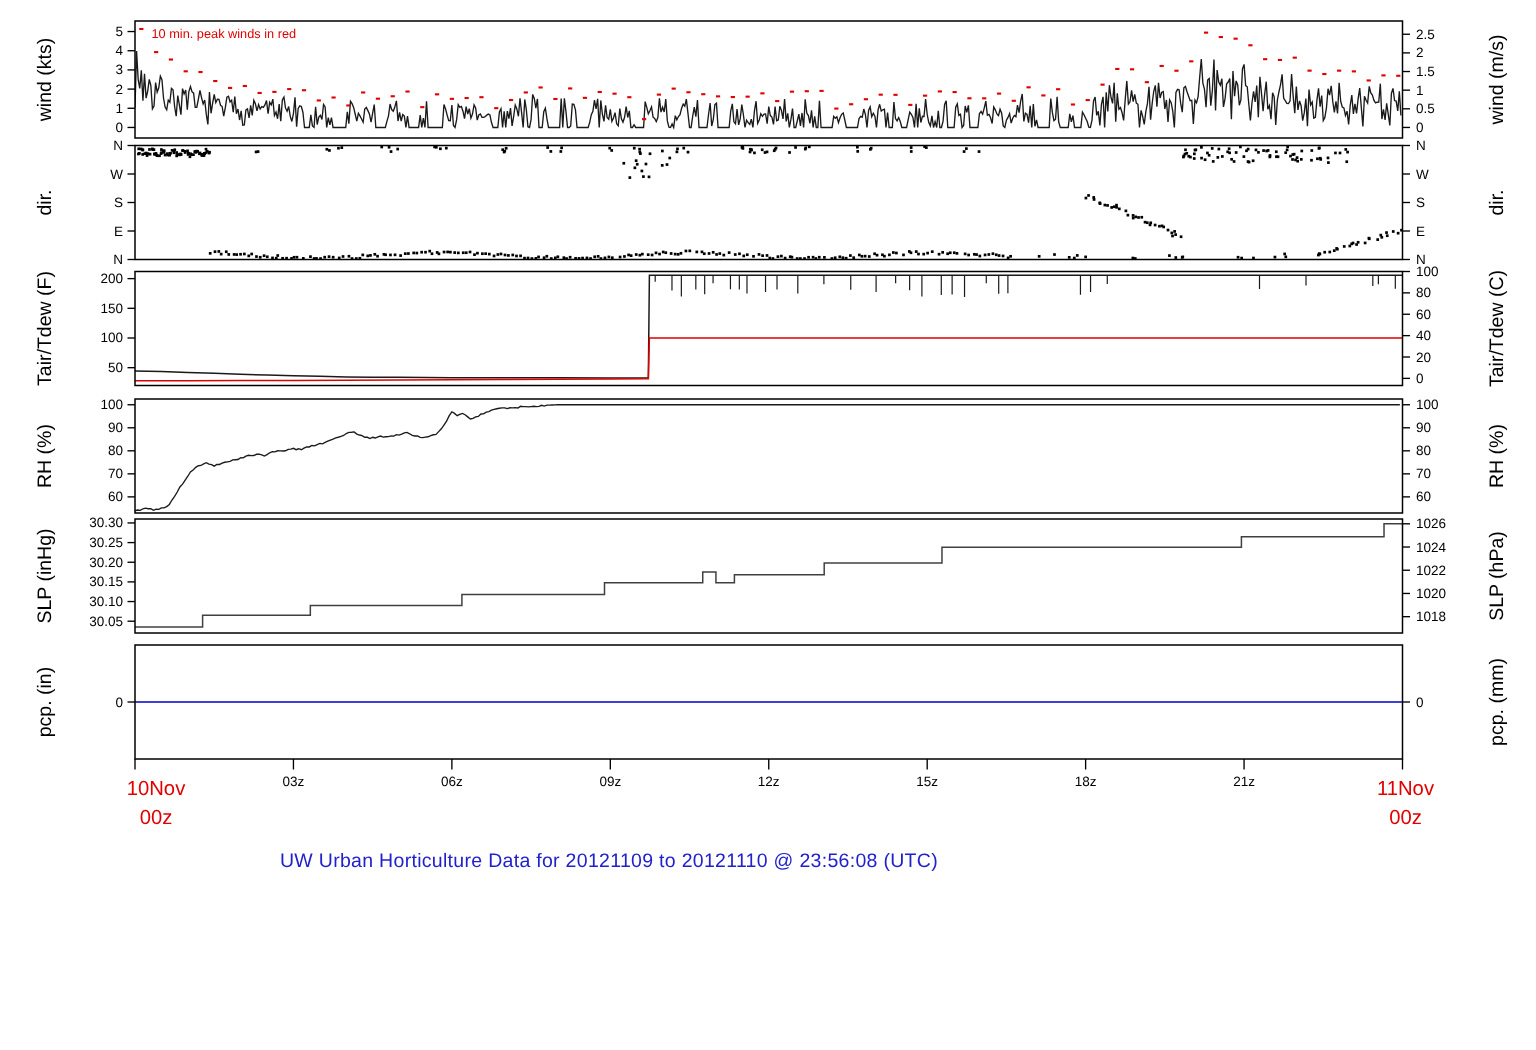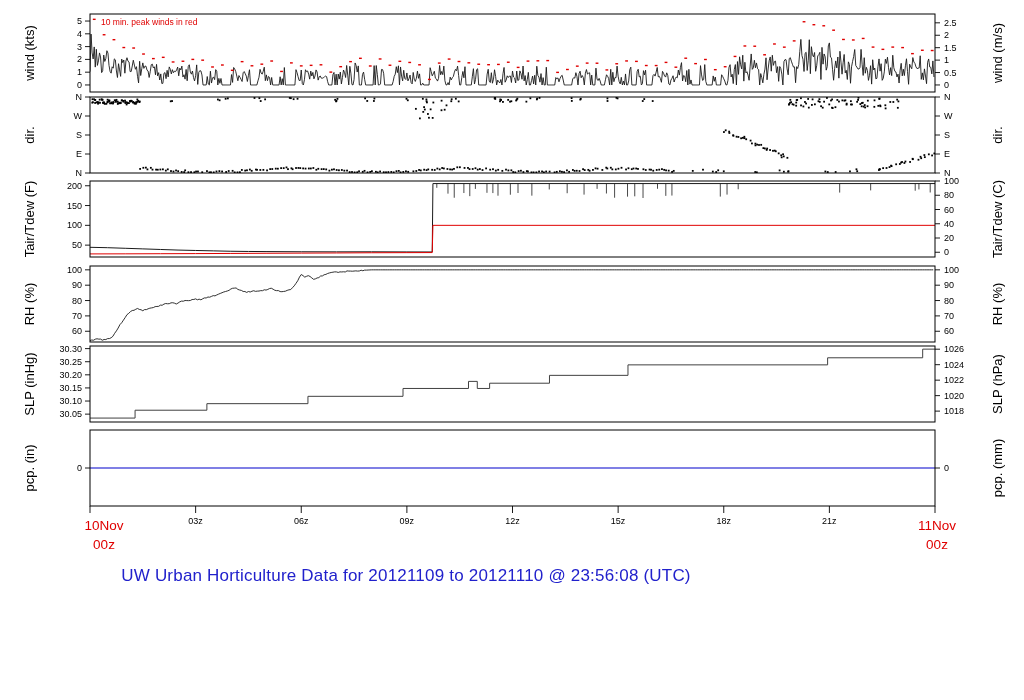--- a/index.html
+++ b/index.html
@@ -1,20 +1,20 @@
 <!DOCTYPE html>
 <html><head>
 <meta charset="utf-8">
 <style>
   html,body{margin:0;padding:0;background:#ffffff;}
   #stage{position:relative;width:1024px;height:700px;background:#fff;overflow:hidden;
          font-family:"Liberation Sans", sans-serif;}
   #plot-svg{position:absolute;left:0;top:0;}
   #chart-title{position:absolute;left:0;top:566px;width:812px;text-align:center;
-               color:#2121cc;font-size:17px;letter-spacing:0.2px;}
+               color:#2121cc;font-size:13px;letter-spacing:0.2px;}
   text{font-family:"Liberation Sans", sans-serif;}
 </style>
 </head>
 <body>
 
 <div id="stage">
   <svg id="plot-svg" width="1024" height="700" viewBox="0 0 1024 700">
       <g>
         <clipPath id="clip-wind">
           <rect x="90" y="14" width="845" height="78"></rect>

